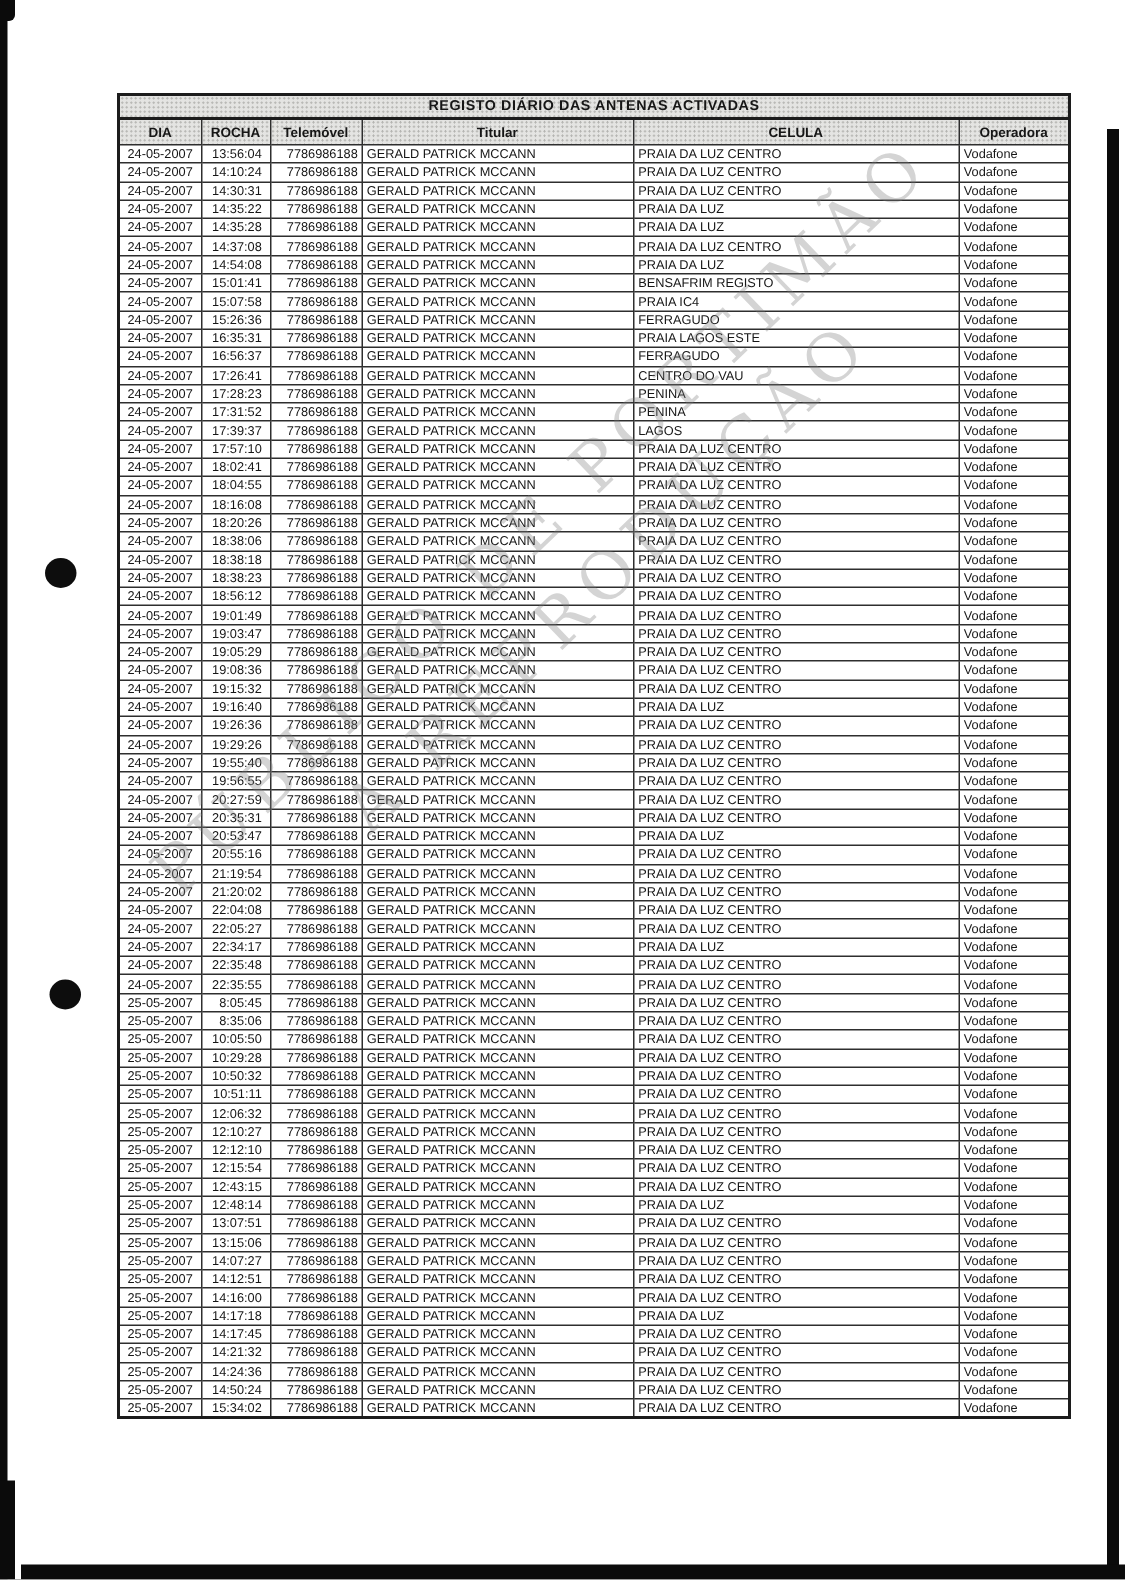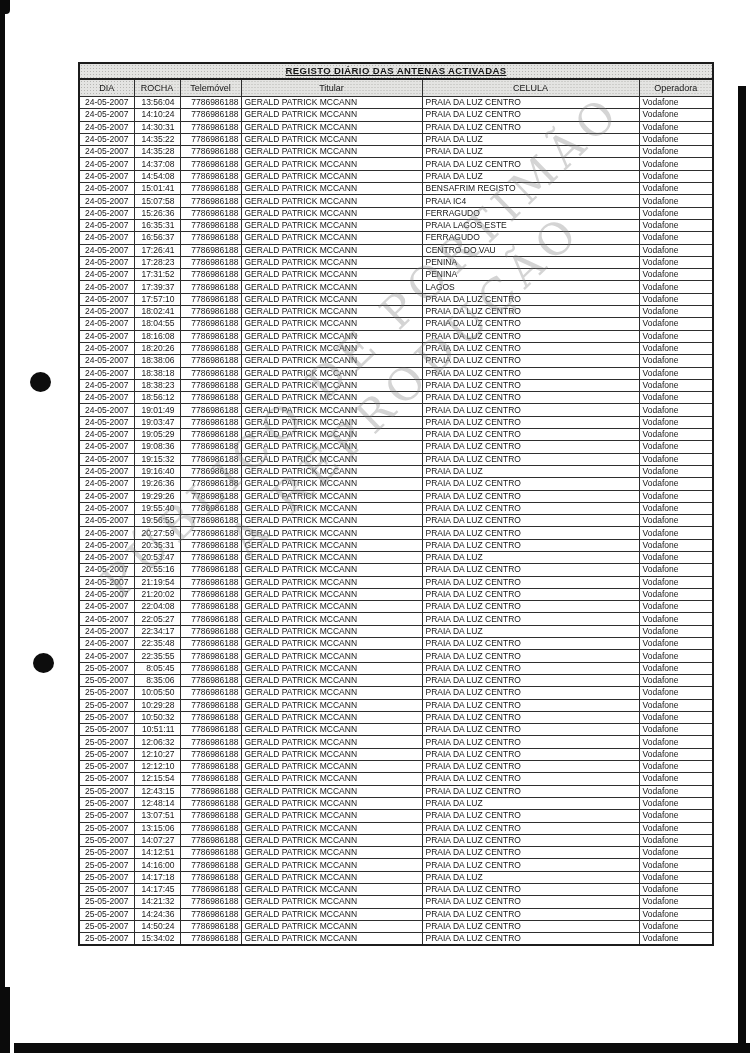--- a/index.html
+++ b/index.html
@@ -44,29 +44,28 @@
     background-color:#e4e4e2;
     background-image:radial-gradient(#b5b5b2 0.6px, transparent 0.7px);
     background-size:3px 3px;
   }
   caption.tbl-title{
     caption-side:top;
     border:2px solid #1c1c1c;border-bottom:none;
     height:14px;line-height:14px;
     font-size:9.5px;font-weight:bold;letter-spacing:0.4px;
     text-align:center;
-    text-decoration:underline;
   }
   th,td{
     border:1px solid #2e2e2e;
     overflow:hidden;white-space:nowrap;
     font-size:8.5px;
   }
   thead th{
-    height:14px;font-weight:normal;text-align:center;font-size:9px;
+    height:14px;font-weight:bold;text-align:center;font-size:9px;
   }
   tbody td{height:11.3px;padding:0 3px;line-height:11px;}
   td.c0{text-align:center;}
   td.c1{text-align:right;padding-right:5px;}
   td.c2{text-align:right;padding-right:2px;}
   td.c3{text-align:left;}
   td.c4{text-align:left;}
   td.c5{text-align:left;}
   col.w0{width:55px;} col.w1{width:46px;} col.w2{width:61px;}
   col.w3{width:181px;} col.w4{width:217px;} col.w5{width:74px;}

